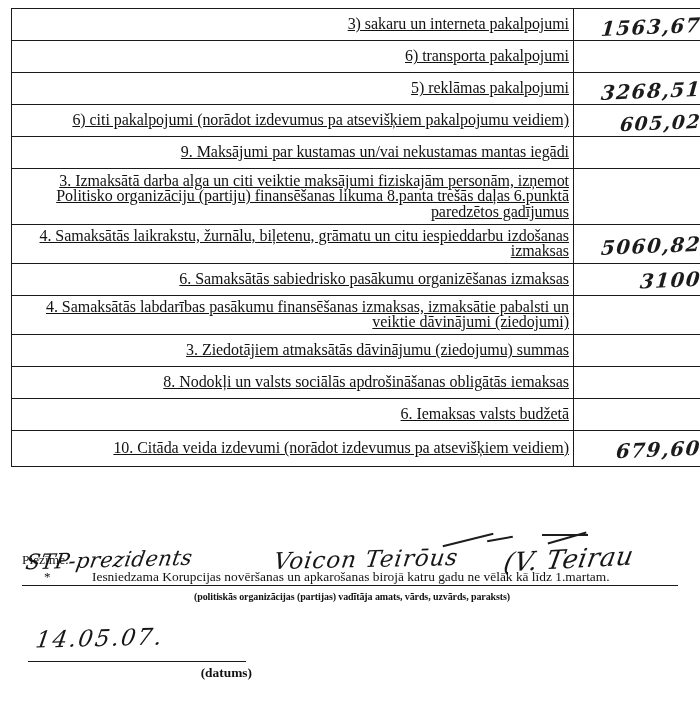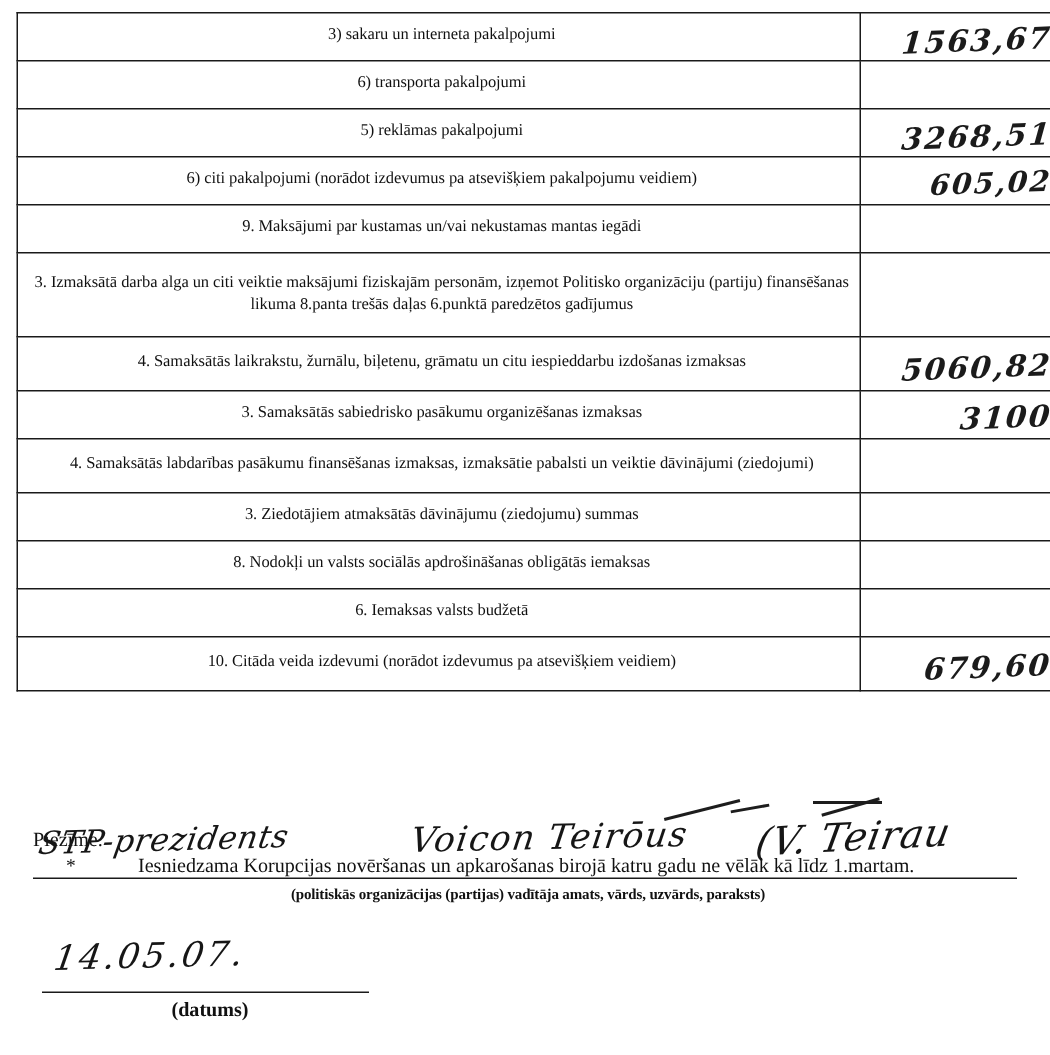--- a/index.html
+++ b/index.html
@@ -36,24 +36,25 @@
   }
   #expense-table td {
     border: 1px solid #1a1a1a;
     padding: 0;
     vertical-align: middle;
     background: #ffffff;
   }
   #expense-table td.label-cell {
     width: 549px;
     padding: 3px 4px 4px 8px;
-    font-size: 11px;
+    font-size: 16px;
     line-height: 15.4px;
     letter-spacing: -0.05px;
-    text-align: center;
+    text-align: right;
+    text-decoration: underline;
   }
   #expense-table td.amount-cell {
     width: 127px;
     padding: 0 10px 0 0;
     text-align: right;
   }
 
   .row-h1 { height: 32px; }
   .row-h2 { height: 36px; }
   .row-h3 { height: 56px; }
@@ -170,21 +171,21 @@
     letter-spacing: 2px;
     color: #161616;
     display: inline-block;
     transform: rotate(-1.4deg) skewX(-10deg);
   }
   #date-rule {
     border-bottom: 1.7px solid #1a1a1a;
     width: 218px;
   }
   #date-caption {
-    text-align: center;
+    text-align: right;
     font-size: 13.4px;
     line-height: 17px;
     padding-top: 2px;
     font-weight: 600;
   }
 
   
   .strike-mark {
     position: absolute;
     background: #1d1d1d;
@@ -242,21 +243,21 @@
       </tr>
 
       <tr class="row-h2">
         <td class="label-cell">4. Samaksātās laikrakstu, žurnālu, biļetenu, grāmatu un citu iespieddarbu izdošanas izmaksas</td>
         <td class="amount-cell">
           <span class="handwriting">5060,82</span>
         </td>
       </tr>
 
       <tr class="row-h1">
-        <td class="label-cell">3. Samaksātās sabiedrisko pasākumu organizēšanas izmaksas</td>
+        <td class="label-cell">6. Samaksātās sabiedrisko pasākumu organizēšanas izmaksas</td>
         <td class="amount-cell">
           <span class="handwriting">3100</span>
         </td>
       </tr>
 
       <tr class="row-h2">
         <td class="label-cell">4. Samaksātās labdarības pasākumu finansēšanas izmaksas, izmaksātie pabalsti un veiktie dāvinājumi (ziedojumi)</td>
         <td class="amount-cell">
           <span class="handwriting"></span>
         </td>

